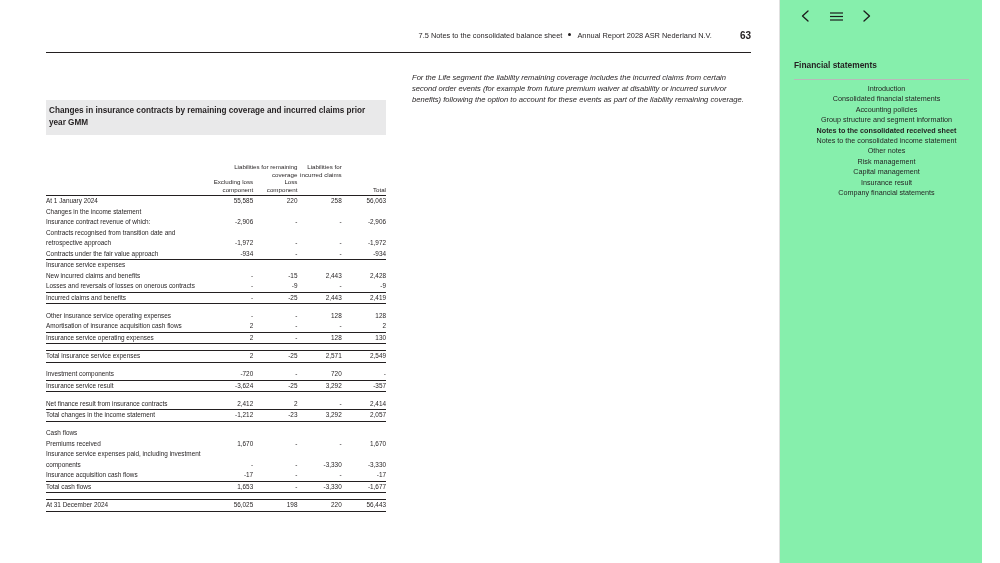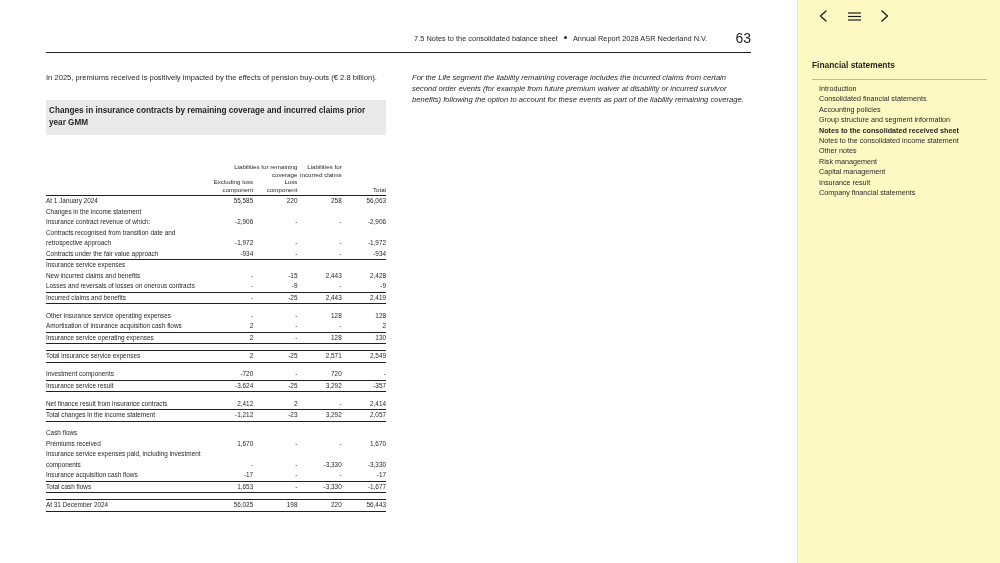--- a/index.html
+++ b/index.html
@@ -40,22 +40,22 @@
   .doc-header .hdr-dot {
     display: inline-block;
     width: 3px; height: 3px;
     border-radius: 50%;
     background: #231f20;
     margin: 0 6px;
     position: relative; top: -1px;
   }
   .doc-header .pageno {
     margin-left: 28px;
-    font-size: 14px;
-    font-weight: normal;
+    font-size: 10px;
+    font-weight: bold;
     color: #231f20;
   }
   .hdr-rule {
     position: absolute;
     left: 46px; top: 32px;
     width: 705px;
     height: 1px;
     background: #231f20;
   }
 
@@ -127,23 +127,23 @@
   tr.data td { height: 10.5px; line-height: 10.5px; }
   tr.data td.c-label { padding-left: 0; }
   tr.spacer td { height: 7px; }
   .bold { font-weight: bold; }
   .wrap-label { line-height: 9.6px; }
   tr.tall td { height: 19px; }
 
   
   .sidebar {
     position: absolute;
-    right: 0; top: 0;
+    right: 18px; top: 0;
     width: 203px; height: 563px;
-    background: #fef9c3;
+    background: #86efac;
     border-left: 1px solid #e0e0e0;
   }
   .sb-toolbar {
     position: absolute;
     left: 0; top: 0;
     width: 203px; height: 32px;
     display: flex;
     align-items: center;
     gap: 14px;
     padding-left: 18px;
@@ -164,20 +164,21 @@
     font-size: 8.4px;
     font-weight: bold;
     color: #231f20;
     padding-bottom: 9px;
     border-bottom: 1px solid #b9b9b9;
   }
   .sb-list {
     position: absolute;
     left: 14px; top: 84px;
     width: 178px;
+    text-align: center;
   }
   .sb-item {
     font-size: 7.2px;
     line-height: 10.4px;
     color: #231f20;
     padding: 0 0 0 7px;
     cursor: pointer;
     white-space: nowrap;
   }
   .sb-item.active {
@@ -192,21 +193,20 @@
   <div class="doc">
 
     <div class="doc-header">
       <span class="hdr-text">7.5 Notes to the consolidated balance sheet</span>
       <span class="hdr-dot"></span>
       <span class="hdr-text">Annual Report 2028 ASR Nederland N.V.</span>
       <span class="pageno">63</span>
     </div>
     <div class="hdr-rule"></div>
 
-    <div class="col-left">In 2025, premiums received is positively impacted by the effects of pension buy-outs (€ 2.8 billion).</div>
     <div class="col-right">For the Life segment the liability remaining coverage includes the incurred claims from certain second order events (for example from future premium waiver at disability or incurred survivor benefits) following the option to account for these events as part of the liability remaining coverage.</div>
 
     <div class="tbl-wrap">
       <div class="tbl-title">Changes in insurance contracts by remaining coverage and incurred claims prior year GMM</div>
 
       <table class="fin">
         <colgroup>
           <col class="c-label">
             <col class="c-num">
             <col class="c-num">

